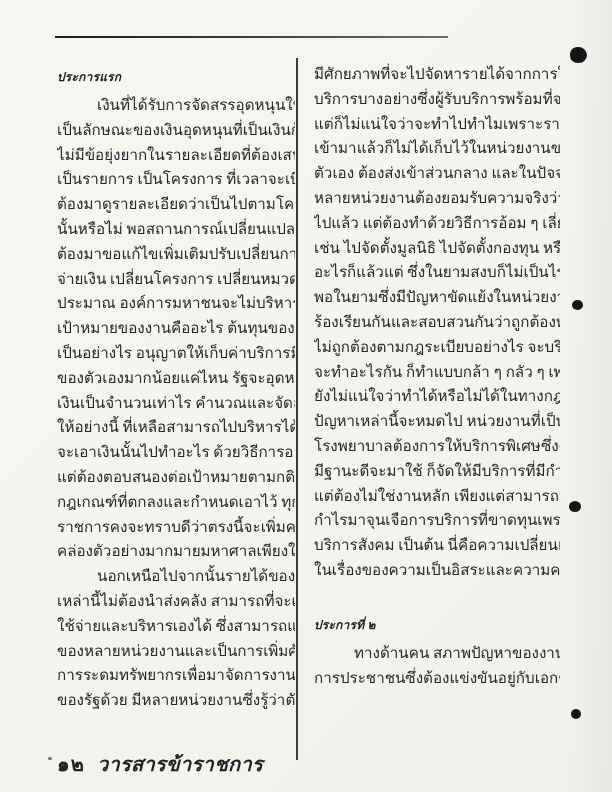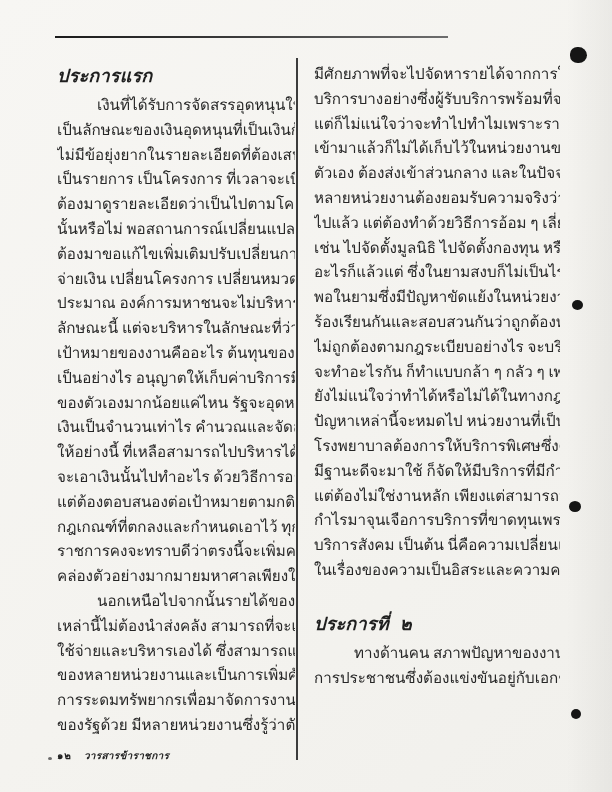--- a/index.html
+++ b/index.html
@@ -24,32 +24,32 @@
   }
   #col-divider{
     position:absolute;left:296px;top:58px;width:2px;height:702px;
     background:#3c3c3c;
   }
   .col{position:absolute;overflow:hidden;}
   #left-col{left:57px;top:62px;width:238px;height:690px;}
   #right-col{left:314px;top:62px;width:246px;height:690px;}
   .heading{
     font-weight:bold;font-style:italic;
-    font-size:18px;line-height:31px;height:31px;
-    letter-spacing:.2px;color:#1f1f1f;font-family:Liberation Mono, monospace;
+    font-size:12px;line-height:31px;height:31px;
+    letter-spacing:.2px;color:#1f1f1f;
   }
   .ln{
     font-size:15.2px;line-height:24.8px;height:24.8px;
     white-space:nowrap;color:#272727;
   }
   .ind{padding-left:40px;}
   .spacer{height:27px;}
   #footer{
     position:absolute;left:57px;top:748px;
-    font-size:10px;color:#222;white-space:nowrap;
+    font-size:20px;color:#222;white-space:nowrap;
   }
   #footer .pagenum{font-weight:bold;letter-spacing:1px;}
   #footer .journal{font-weight:bold;font-style:italic;margin-left:12px;letter-spacing:.3px;}
   .ink-dot{position:absolute;background:#151515;border-radius:50%;}
   #dot-1{left:570px;top:47px;width:17px;height:16px;border-radius:46% 54% 52% 48%;}
   #dot-2{left:572px;top:300px;width:11px;height:10px;}
   #dot-3{left:569px;top:501px;width:12px;height:11px;}
   #dot-4{left:571px;top:709px;width:10px;height:10px;}
   #footer-speck{left:48px;top:757px;width:4px;height:3px;background:#6a6a6a;}
 </style>
@@ -66,21 +66,20 @@
     <div class="heading">ประการแรก</div>
     <div class="ln ind">เงินที่ได้รับการจัดสรรอุดหนุนให้นั้นจะ</div>
     <div class="ln">เป็นลักษณะของเงินอุดหนุนที่เป็นเงินก้อน</div>
     <div class="ln">ไม่มีข้อยุ่งยากในรายละเอียดที่ต้องเสนอมา</div>
     <div class="ln">เป็นรายการ เป็นโครงการ ที่เวลาจะเบิกจ่าย</div>
     <div class="ln">ต้องมาดูรายละเอียดว่าเป็นไปตามโครงการ</div>
     <div class="ln">นั้นหรือไม่ พอสถานการณ์เปลี่ยนแปลงไปก็</div>
     <div class="ln">ต้องมาขอแก้ไขเพิ่มเติมปรับเปลี่ยนการใช้</div>
     <div class="ln">จ่ายเงิน เปลี่ยนโครงการ เปลี่ยนหมวดงบ</div>
     <div class="ln">ประมาณ องค์การมหาชนจะไม่บริหารใน</div>
-    <div class="ln">ลักษณะนี้ แต่จะบริหารในลักษณะที่ว่า</div>
     <div class="ln">เป้าหมายของงานคืออะไร ต้นทุนของงาน</div>
     <div class="ln">เป็นอย่างไร อนุญาตให้เก็บค่าบริการมีรายได้</div>
     <div class="ln">ของตัวเองมากน้อยแค่ไหน รัฐจะอุดหนุนให้</div>
     <div class="ln">เงินเป็นจำนวนเท่าไร คำนวณและจัดสรรไป</div>
     <div class="ln">ให้อย่างนี้ ที่เหลือสามารถไปบริหารได้เองว่า</div>
     <div class="ln">จะเอาเงินนั้นไปทำอะไร ด้วยวิธีการอย่างไร</div>
     <div class="ln">แต่ต้องตอบสนองต่อเป้าหมายตามกติกา</div>
     <div class="ln">กฎเกณฑ์ที่ตกลงและกำหนดเอาไว้ ทุกส่วน</div>
     <div class="ln">ราชการคงจะทราบดีว่าตรงนี้จะเพิ่มความ</div>
     <div class="ln">คล่องตัวอย่างมากมายมหาศาลเพียงใด</div>

